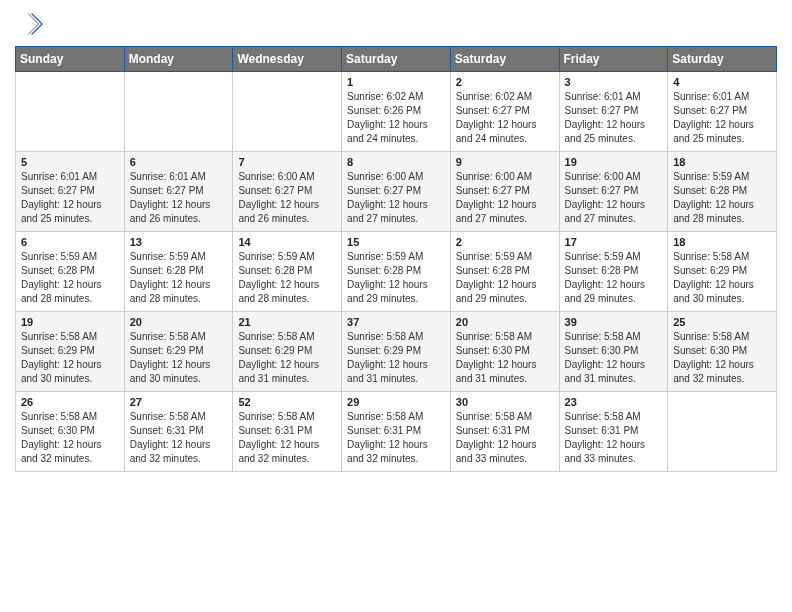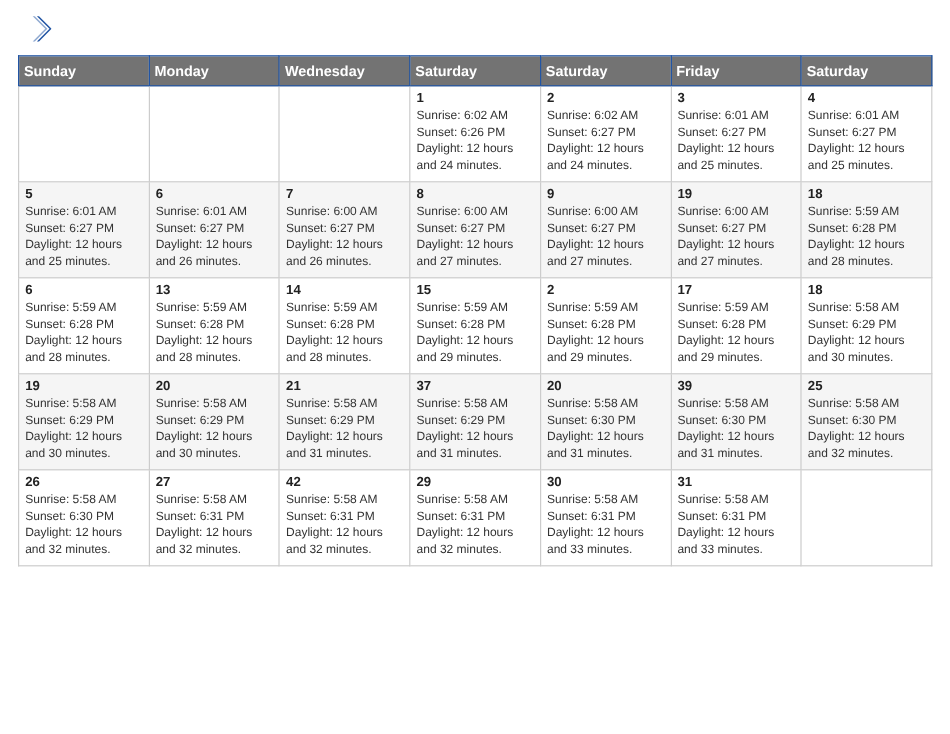--- a/index.html
+++ b/index.html
@@ -324,42 +324,42 @@
 and 32 minutes.</div>
           </td>
           <td>
             <span class="day-num">27</span>
             <div class="day-info" style="white-space: pre-line;">Sunrise: 5:58 AM
 Sunset: 6:31 PM
 Daylight: 12 hours
 and 32 minutes.</div>
           </td>
           <td>
-            <span class="day-num">42</span>
+            <span class="day-num">52</span>
             <div class="day-info" style="white-space: pre-line;">Sunrise: 5:58 AM
 Sunset: 6:31 PM
 Daylight: 12 hours
 and 32 minutes.</div>
           </td>
           <td>
             <span class="day-num">29</span>
             <div class="day-info" style="white-space: pre-line;">Sunrise: 5:58 AM
 Sunset: 6:31 PM
 Daylight: 12 hours
 and 32 minutes.</div>
           </td>
           <td>
             <span class="day-num">30</span>
             <div class="day-info" style="white-space: pre-line;">Sunrise: 5:58 AM
 Sunset: 6:31 PM
 Daylight: 12 hours
 and 33 minutes.</div>
           </td>
           <td>
-            <span class="day-num">31</span>
+            <span class="day-num">23</span>
             <div class="day-info" style="white-space: pre-line;">Sunrise: 5:58 AM
 Sunset: 6:31 PM
 Daylight: 12 hours
 and 33 minutes.</div>
           </td>
           <td></td>
         </tr>
       </tbody>
   </table>
 </div>

